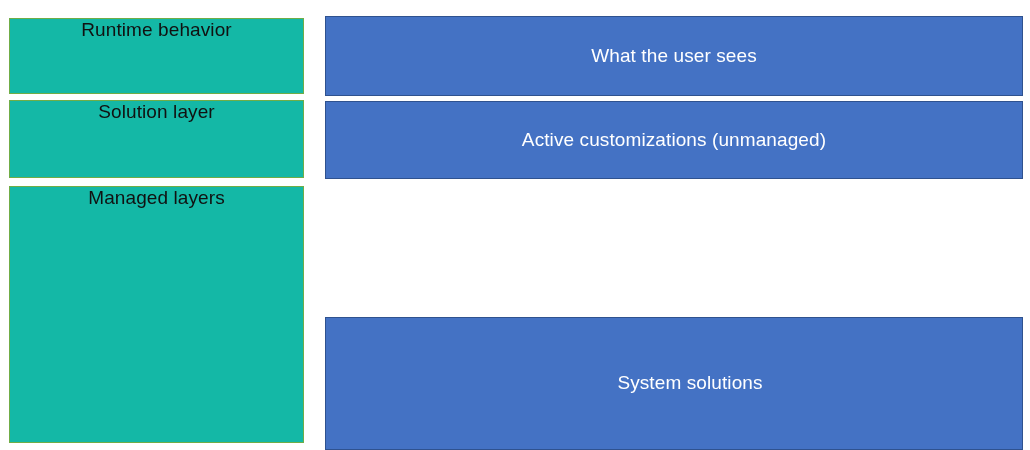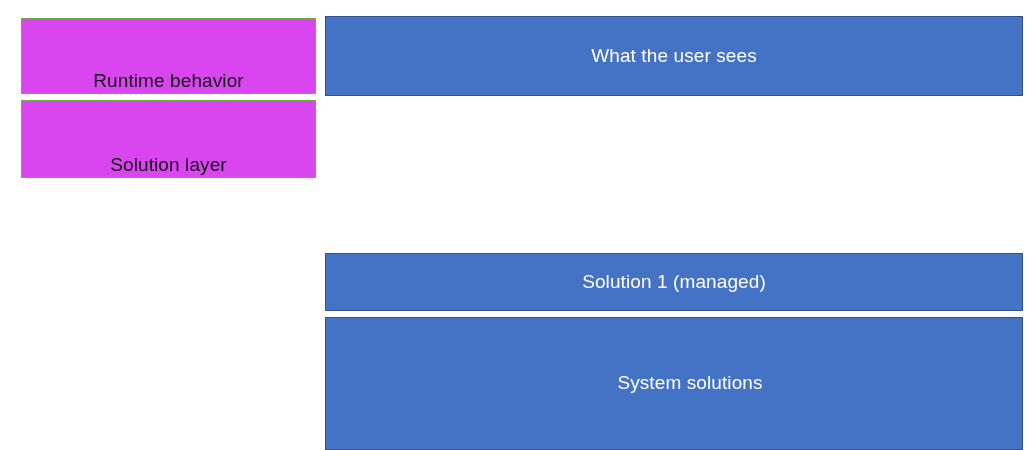--- a/index.html
+++ b/index.html
@@ -18,27 +18,26 @@
     position: relative;
     width: 1030px;
     height: 450px;
     background: #ffffff;
   }
 
   
   .cat-box {
     position: absolute;
     box-sizing: border-box;
-    background: #d946ef;
+    background: #14b8a6;
     border: 1.5px solid #70AD47;
     display: flex;
-    align-items: flex-end;
+    align-items: flex-start;
     justify-content: center;
     text-align: center;
-    margin-left: 12px;
   }
   .cat-label {
     color: #111111;
     font-size: 19px;
     font-weight: 400;
     line-height: 1.2;
     letter-spacing: 0.1px;
     white-space: nowrap;
   }
 
@@ -78,28 +77,31 @@
 <div id="diagram">
 
   <div class="cat-box cat-runtime">
     <span class="cat-label">Runtime behavior</span>
   </div>
 
   <div class="cat-box cat-unmanaged">
     <span class="cat-label">Solution layer</span>
   </div>
 
+  <div class="cat-box cat-managed">
+    <span class="cat-label">Managed layers</span>
+  </div>
 
   <div class="layer-box layer-user-sees">
     <span class="layer-label">What the user sees</span>
   </div>
 
+  <div class="layer-box layer-active">
+    <span class="layer-label">Active customizations (unmanaged)</span>
+  </div>
 
 
-  <div class="layer-box layer-sol1">
-    <span class="layer-label">Solution 1 (managed)</span>
-  </div>
 
   <div class="layer-box layer-system">
     <span class="layer-label">System solutions</span>
   </div>
 
 </div>
 
 </body></html>

